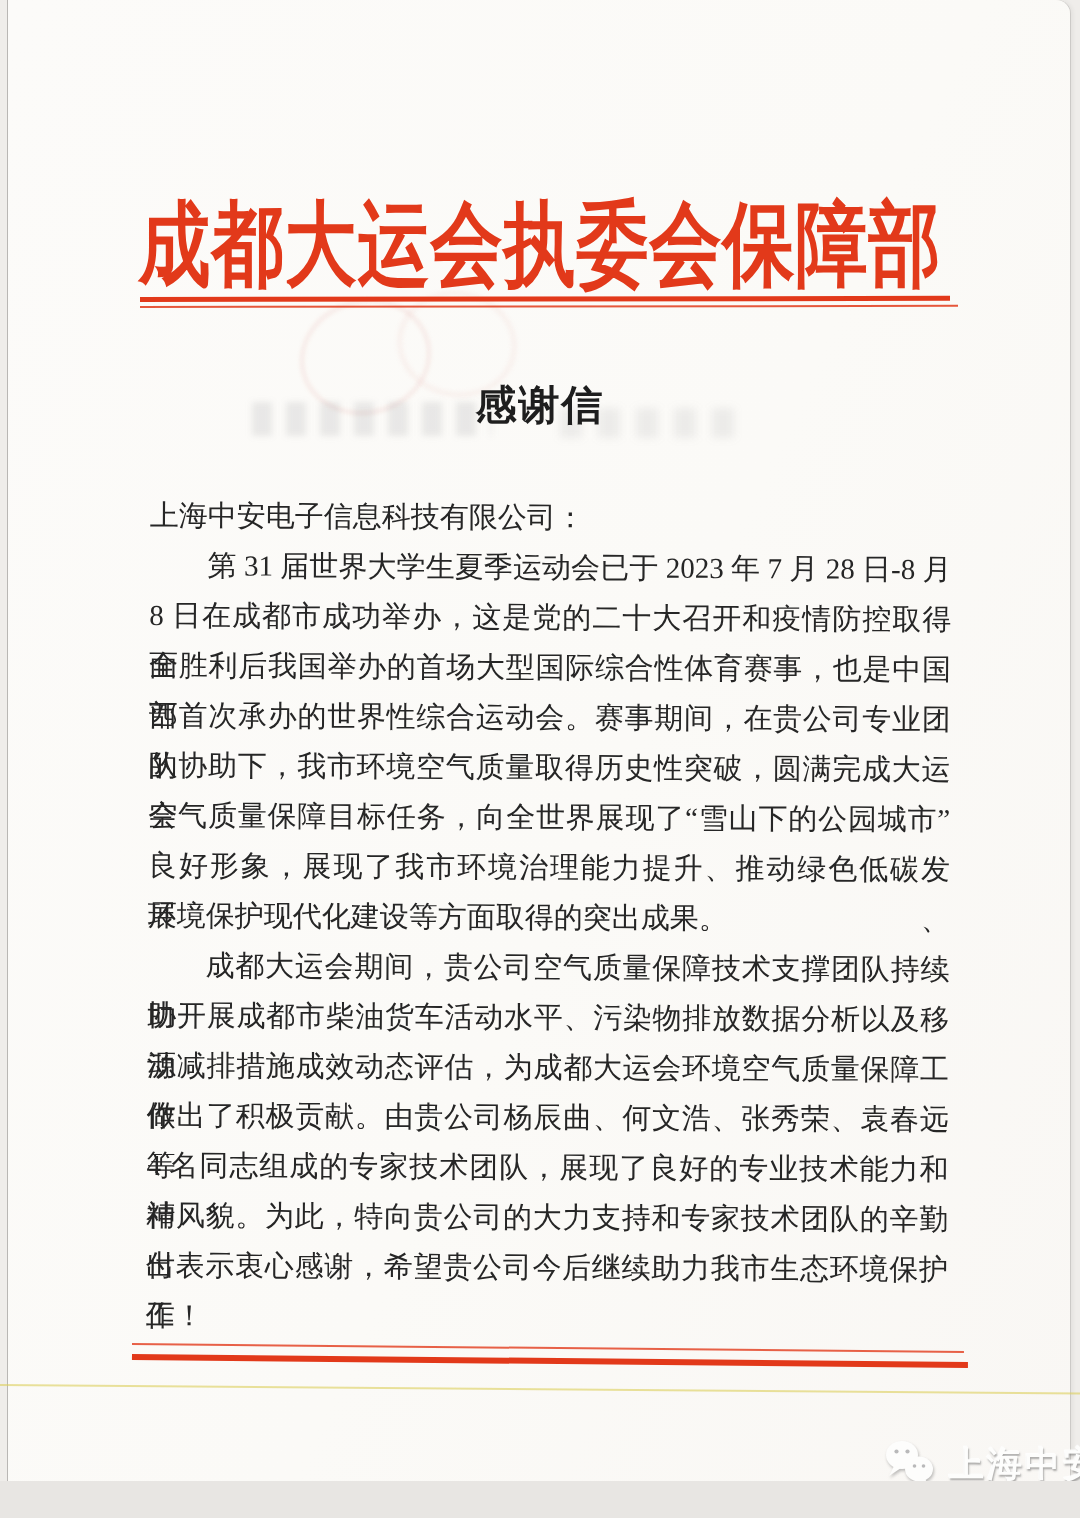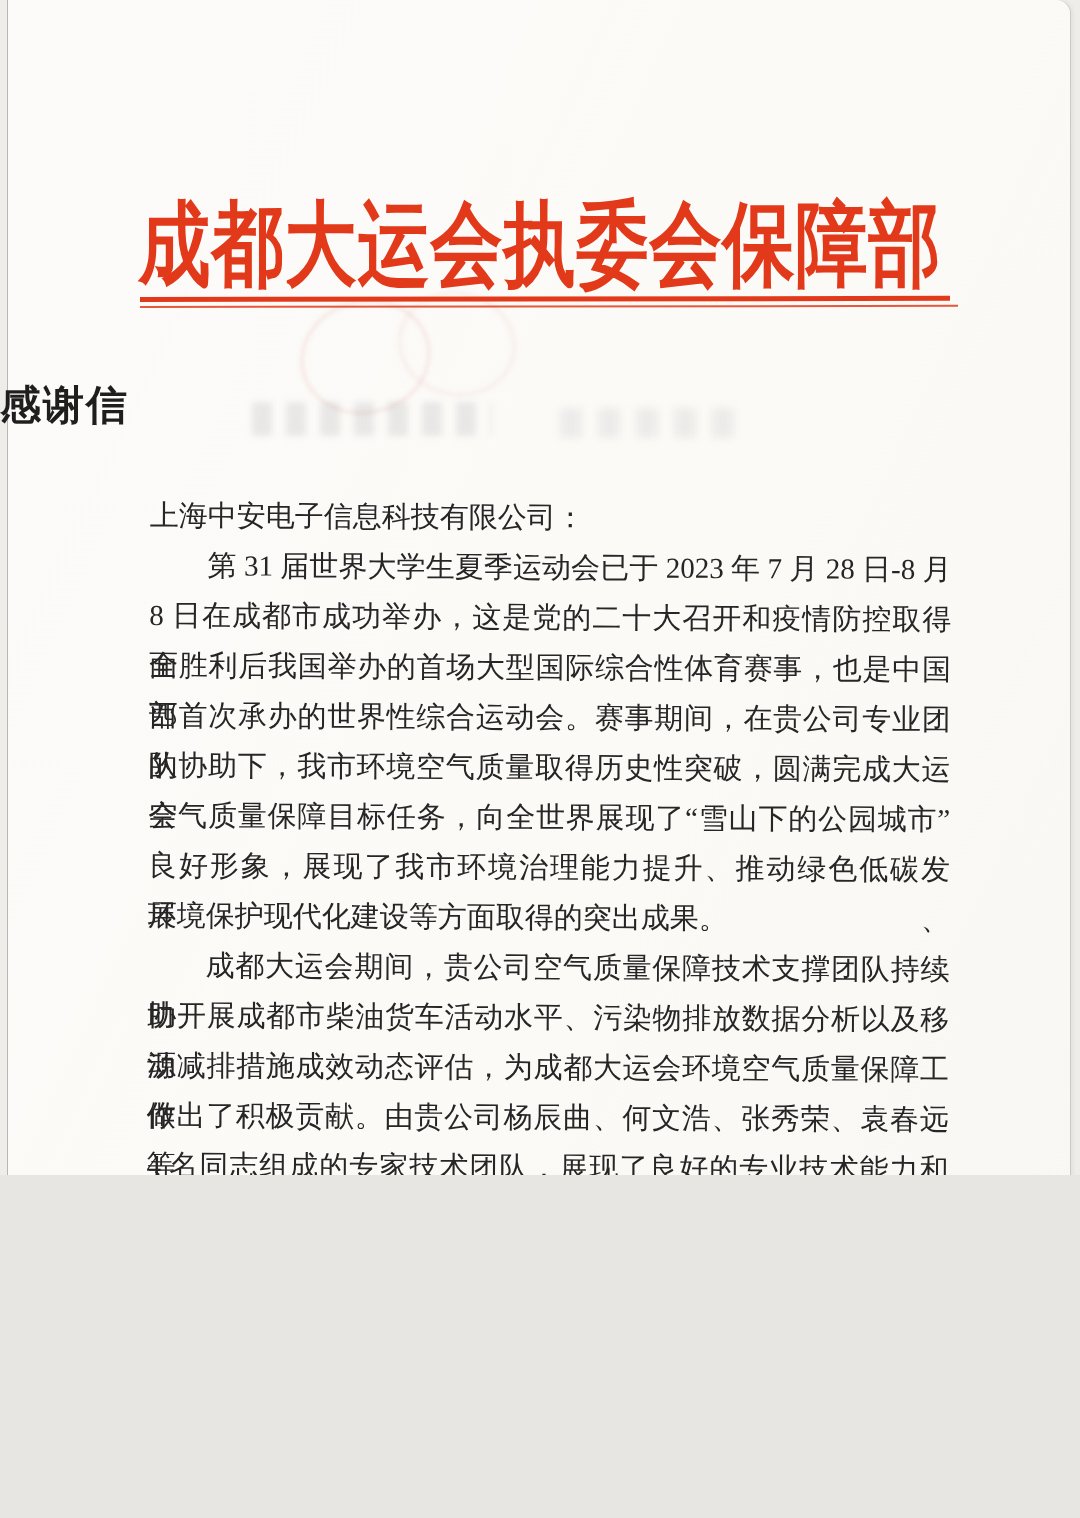--- a/index.html
+++ b/index.html
@@ -1,17 +1,17 @@
 <!DOCTYPE html>
 <html style="--red: #e2391a;"><head>
 <meta charset="utf-8">
 <style>
   html,body{margin:0;padding:0;background:#e8e6e3;}
   .scan{
-    position:relative;width:1080px;height:1175px;overflow:hidden;
+    position:relative;width:1080px;height:1481px;overflow:hidden;
     background:#efedea;
     font-family:"Liberation Serif","DejaVu Serif",serif;
   }
   .paper{
     position:absolute;left:8px;top:0;width:1062px;height:1518px;
     background:linear-gradient(115deg,#fcfbf9 0%,#fbfaf7 55%,#f9f7f4 100%);
     border-radius:0 14px 0 0;
     box-shadow:-1px 0 0 rgba(140,138,134,.55), 1px 0 0 rgba(160,158,154,.35), 3px 0 4px rgba(0,0,0,.05);
   }
   .header-title{
@@ -19,21 +19,21 @@
     text-align:center;color:var(--red,#e2391a);font-weight:bold;font-size:72px;
     letter-spacing:1px;transform:scaleY(1.28);
   }
   .rule{position:absolute;background:var(--red,#e2391a);}
   .rule-top-thick{left:140px;top:297px;width:810px;height:5px;transform:rotate(-.08deg);transform-origin:0 0;}
   .rule-top-thin{left:140px;top:306px;width:818px;height:2px;opacity:.85;transform:rotate(-.08deg);transform-origin:0 0;}
   .rule-bot-thin{left:132px;top:1343px;width:832px;height:2px;opacity:.8;transform:rotate(.55deg);transform-origin:0 0;}
   .rule-bot-thick{left:132px;top:1354px;width:836px;height:6px;transform:rotate(.55deg);transform-origin:0 0;}
   .letter-title{
     position:absolute;left:0;width:1080px;top:379px;height:52px;line-height:52px;
-    font-size:41px;font-weight:bold;color:#1e1e1e;letter-spacing:2px;
+    text-align:center;font-size:41px;font-weight:bold;color:#1e1e1e;letter-spacing:2px;
   }
   .body-text{
     position:absolute;left:150px;top:490px;width:802px;
     font-size:29px;color:#262626;transform:rotate(.3deg);transform-origin:0 0;
   }
   .bline{height:50px;line-height:50px;text-align:justify;text-align-last:justify;overflow:visible;}
   .bline.plain{text-align:left;text-align-last:left;}
   .bline.indent{text-indent:2em;}
   
   .ghost{position:absolute;pointer-events:none;}

